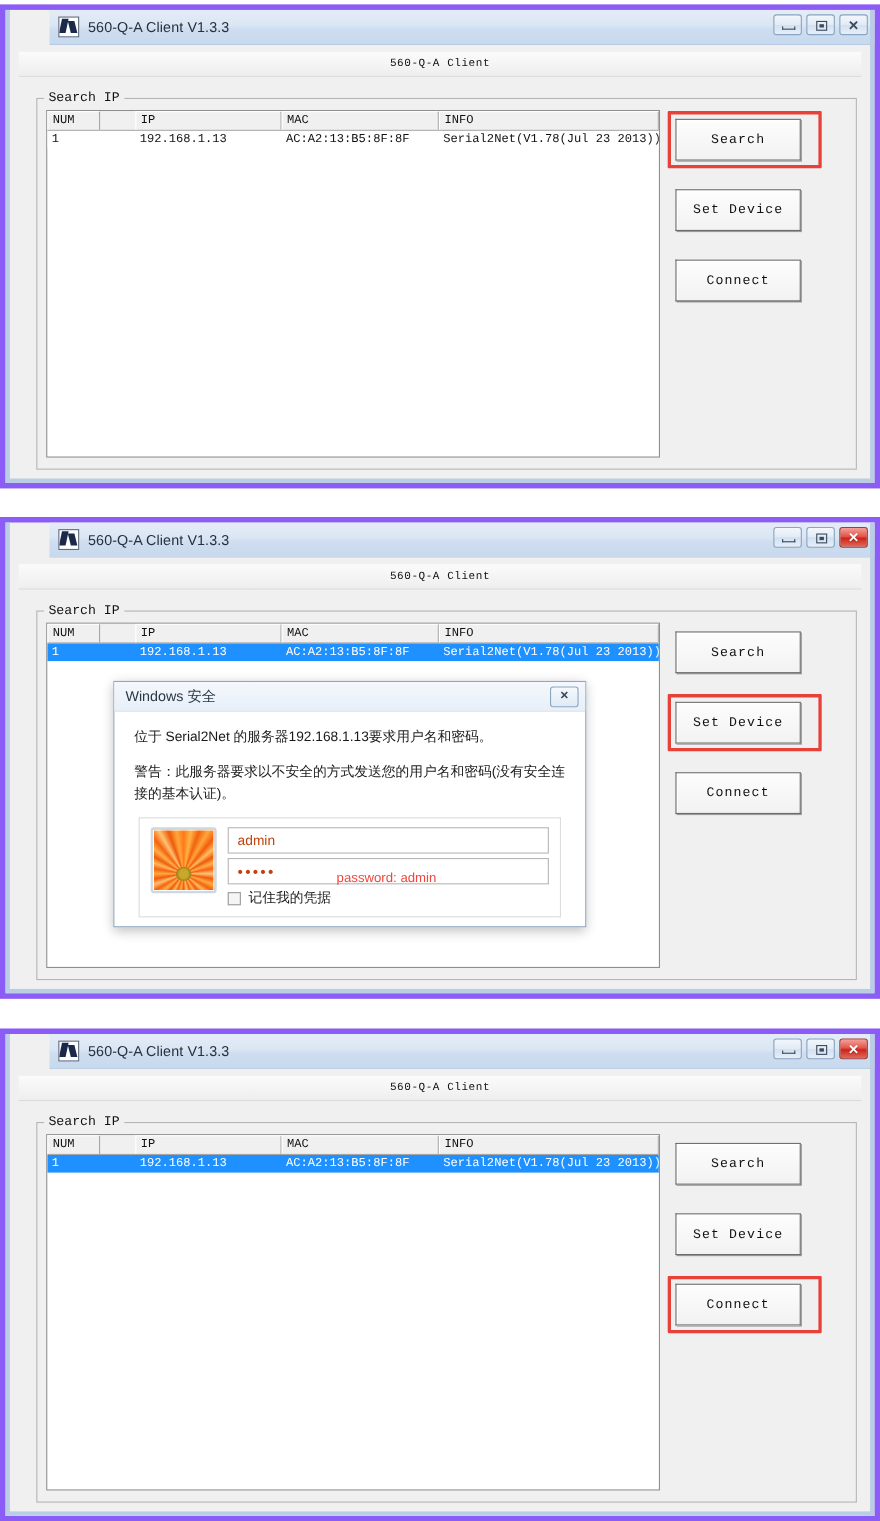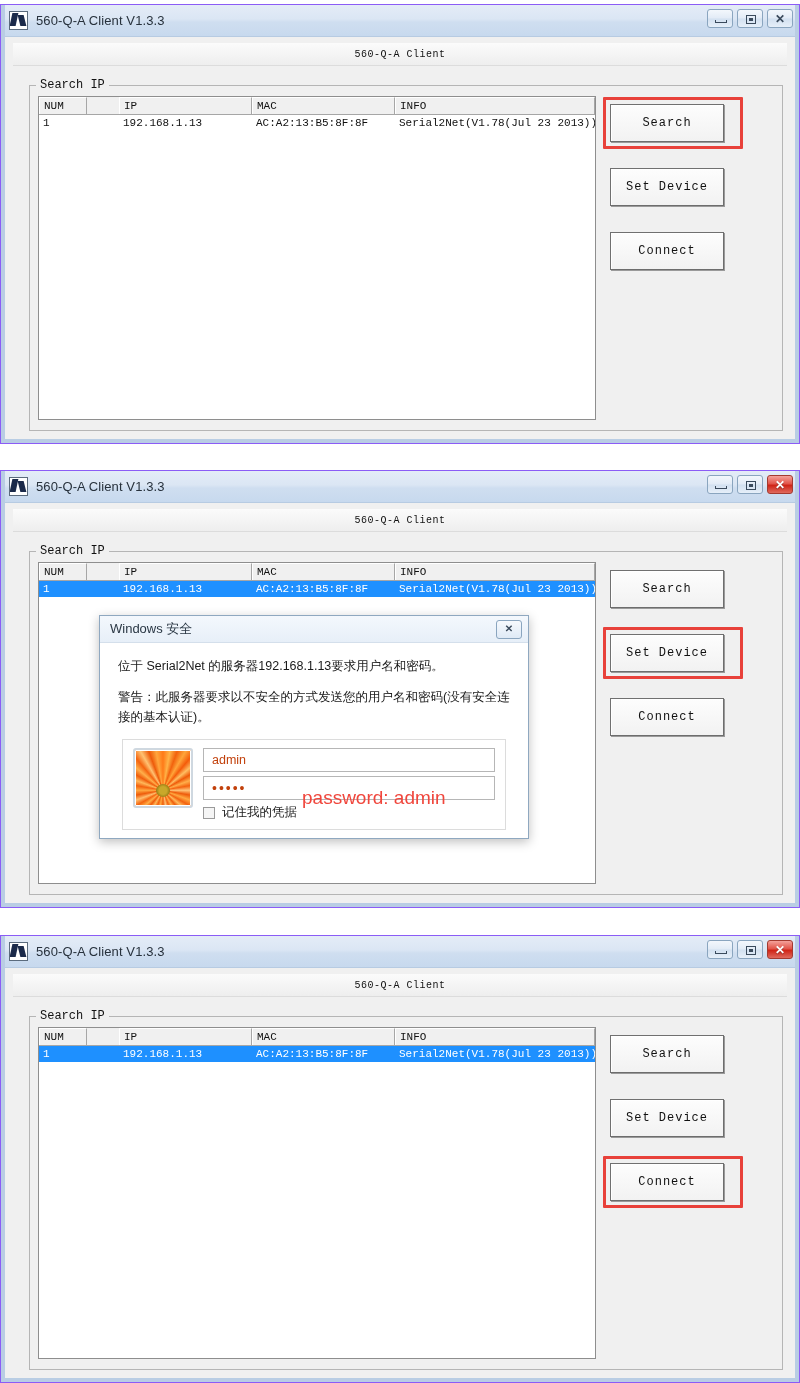--- a/index.html
+++ b/index.html
@@ -10,23 +10,24 @@
     overflow:hidden;
     position:relative;
   }
 
   
   .window{
     position:absolute;
     left:0;
     width:800px;
     background:#f0f0f0;
-    border:1px solid #8b5cf6;
+    border:5px solid #8b5cf6;
     box-sizing:border-box;
     overflow:hidden;
+    padding-left:40px;
   }
   .win-frame{
     position:absolute;
     top:0;left:0;right:0;bottom:0;
     border:4px solid #b9cde4;
     border-top:0;
     box-sizing:border-box;
     pointer-events:none;
   }
 
@@ -331,21 +332,21 @@
   }
   .cred-input .dots{
     letter-spacing:2px;
     font-size:14px;
     line-height:1;
   }
   .annot{
     position:absolute;
     white-space:nowrap;
     color:#f0463c;
-    font-size:19px;
+    font-size:12px;
     font-family:"Liberation Sans",sans-serif;
     text-align:center;
   }
   .chkrow{
     display:flex;align-items:center;
     gap:7px;
     margin-top:3px;
   }
   .chkbox{
     width:12px;height:12px;

